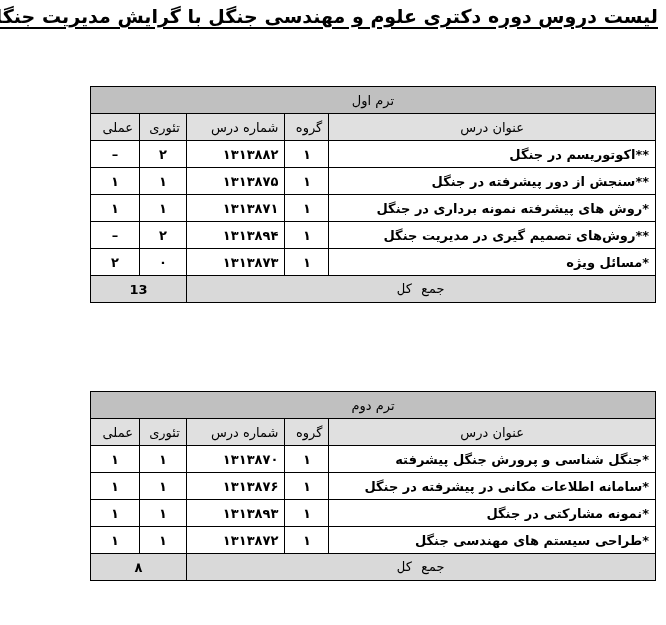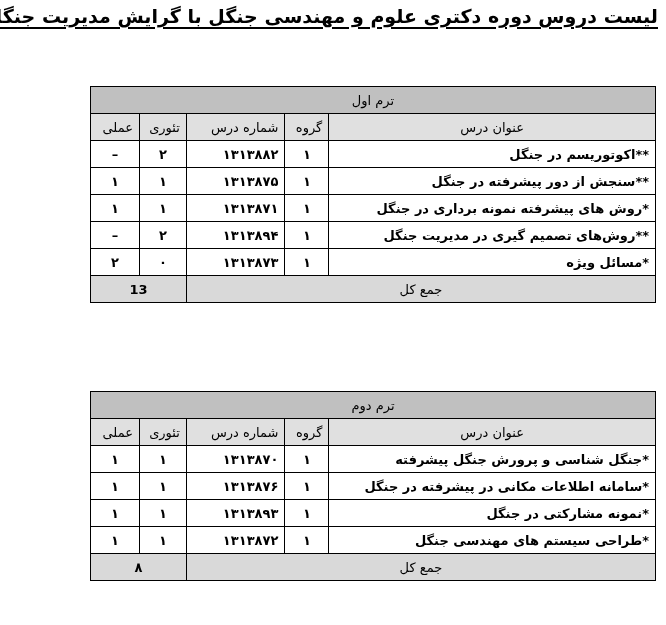--- a/index.html
+++ b/index.html
@@ -16,21 +16,21 @@
   }
   table.course-table td { border:1px solid #000; padding:0 6px; height:27px; box-sizing:border-box; }
   .term-title td { background:#c0c0c0; text-align:center; height:39px; font-size:13px; }
   .col-head td { background:#e0e0e0; text-align:right; height:43px; }
   .col-head td.title-col { text-align:center; }
   .data-row td { background:#fff; }
   .data-row td.course-title { text-align:right; font-weight:bold; }
   .data-row td.num { text-align:center; font-weight:bold; }
   .data-row td.code { text-align:center; font-weight:bold; letter-spacing:0.5px;padding-left:36px; }
   .total-row td { background:#d9d9d9; text-align:center; height:28px; font-weight:bold; }
-  .total-row td.total-label { font-weight:normal; }
+  .total-row td.total-label { font-weight:normal;font-family:Liberation Mono, monospace; }
   #t1 { top:86px; }
   #t2 { top:391px; }
   col.c-title { width:331px; }
   col.c-group { width:44px; }
   col.c-code { width:95px; }
   col.c-theory { width:47px; }
   col.c-practical { width:49px; }
 </style>
 </head>
 <body>

